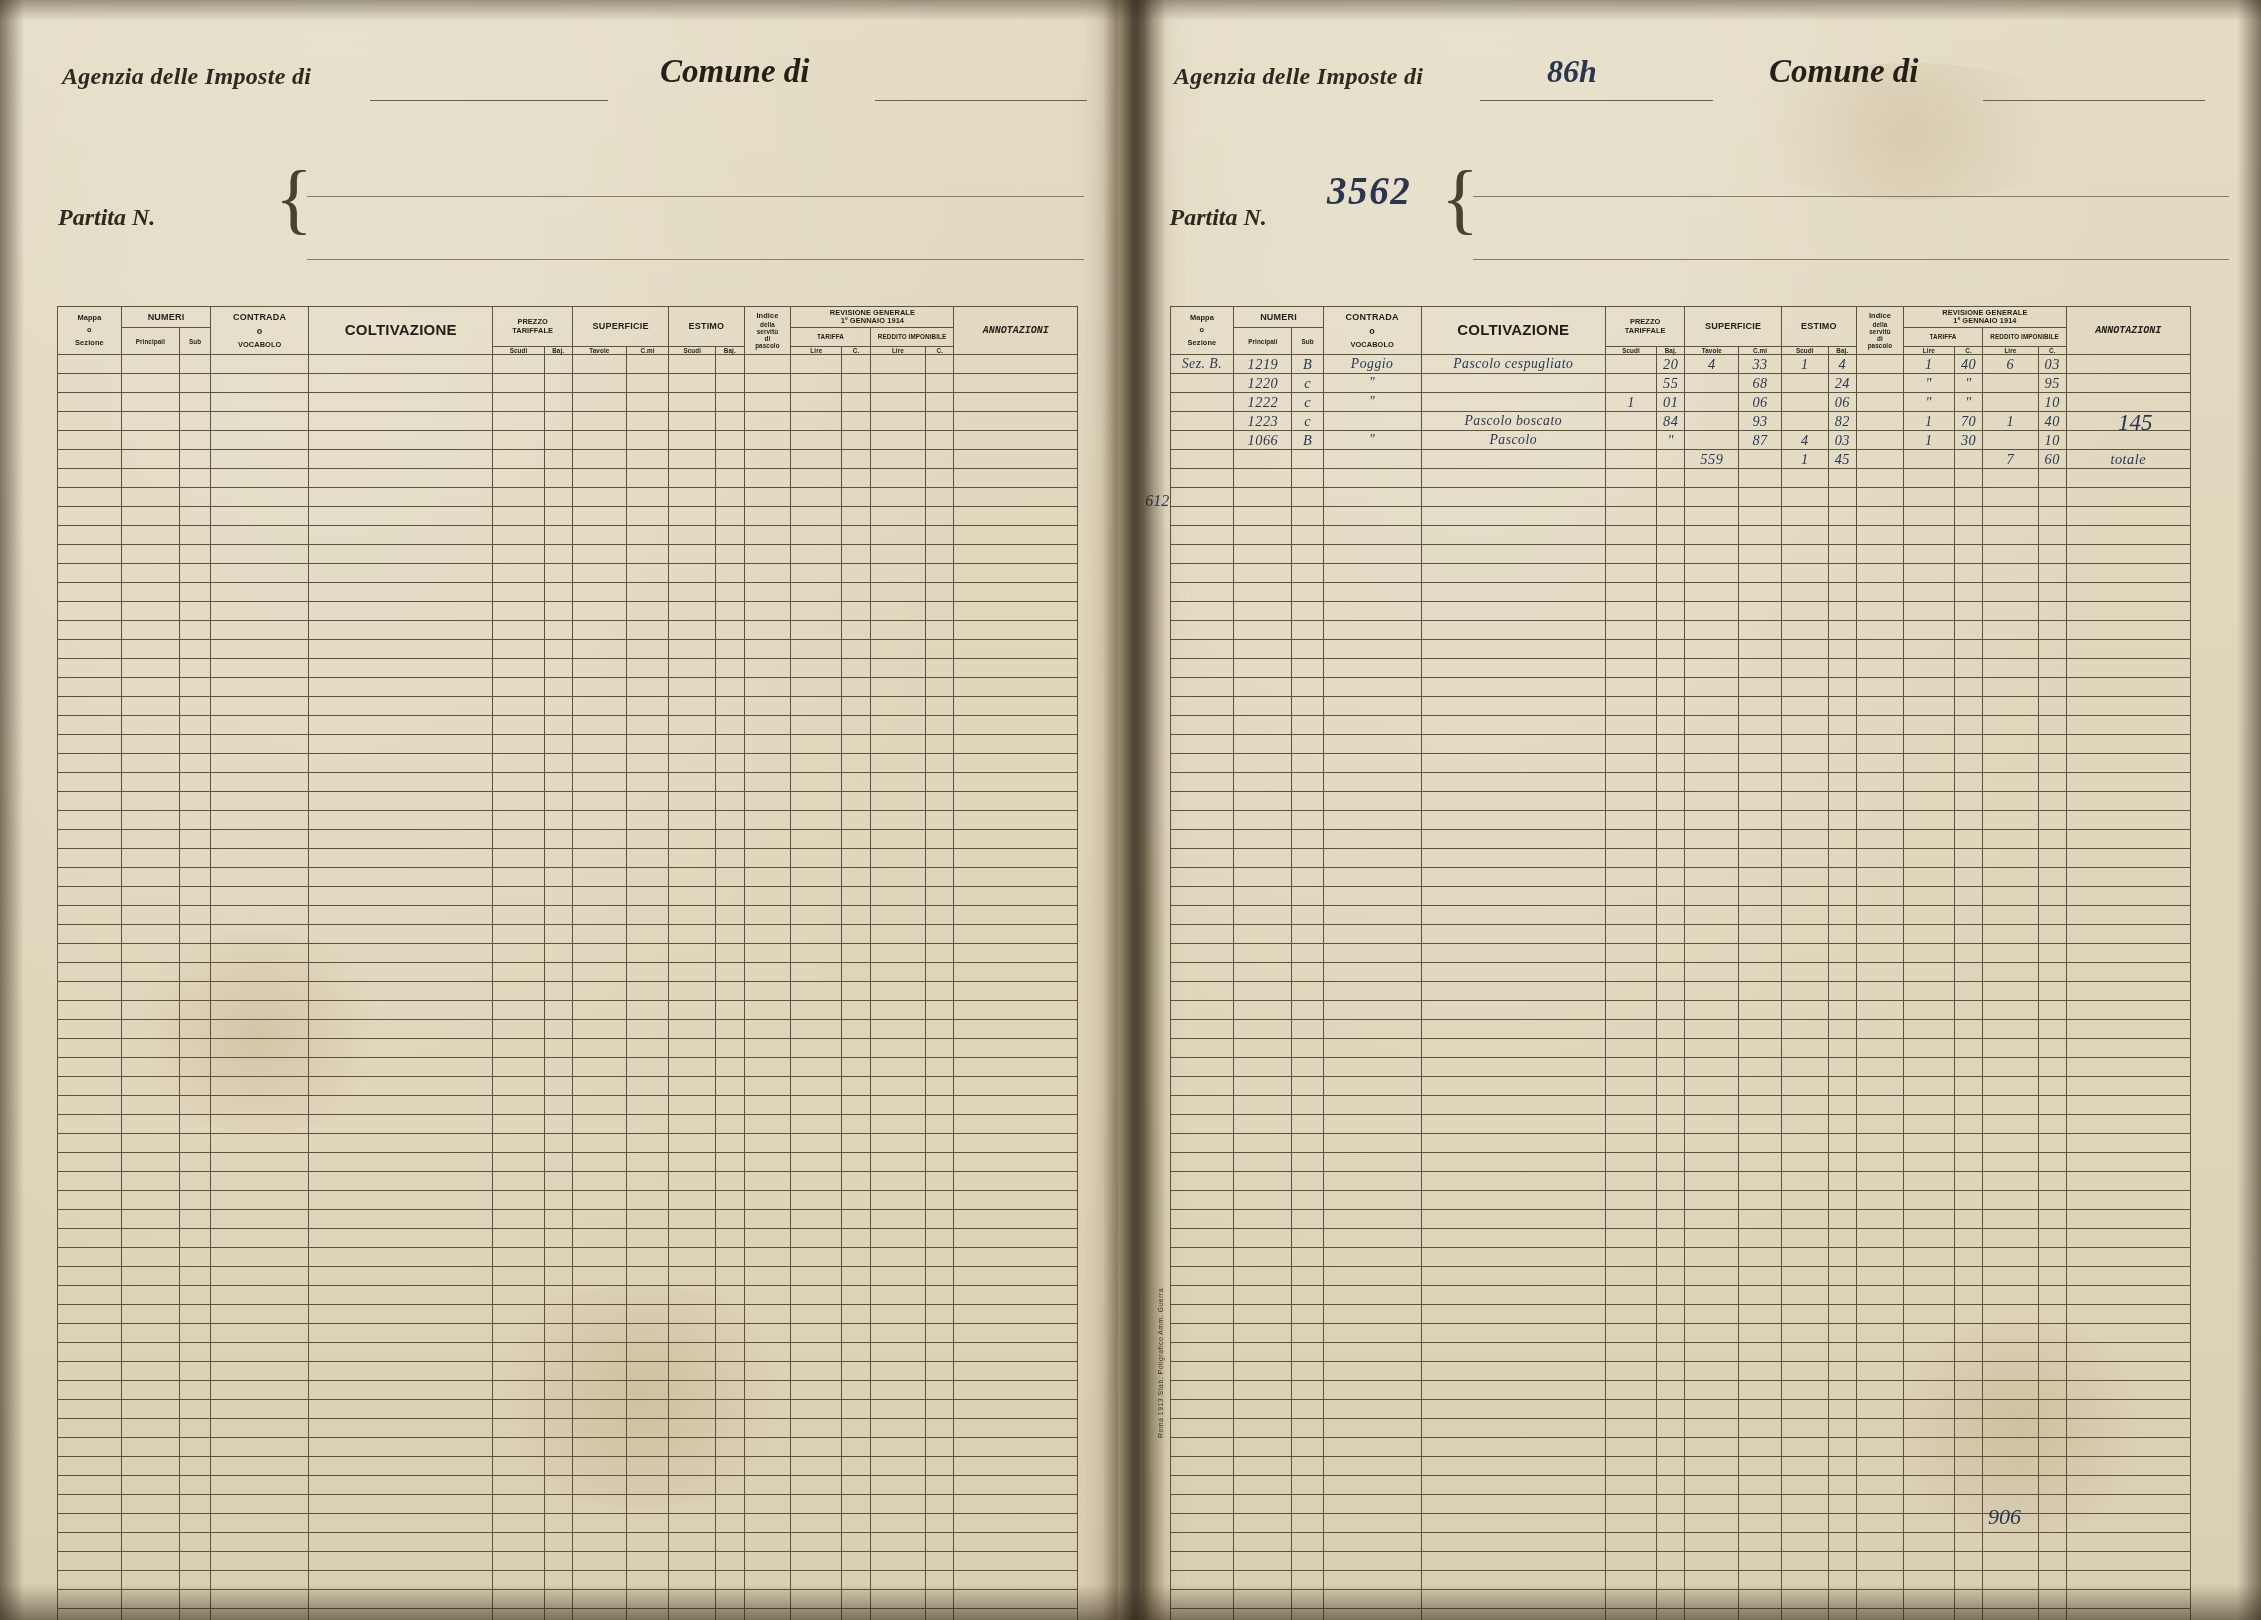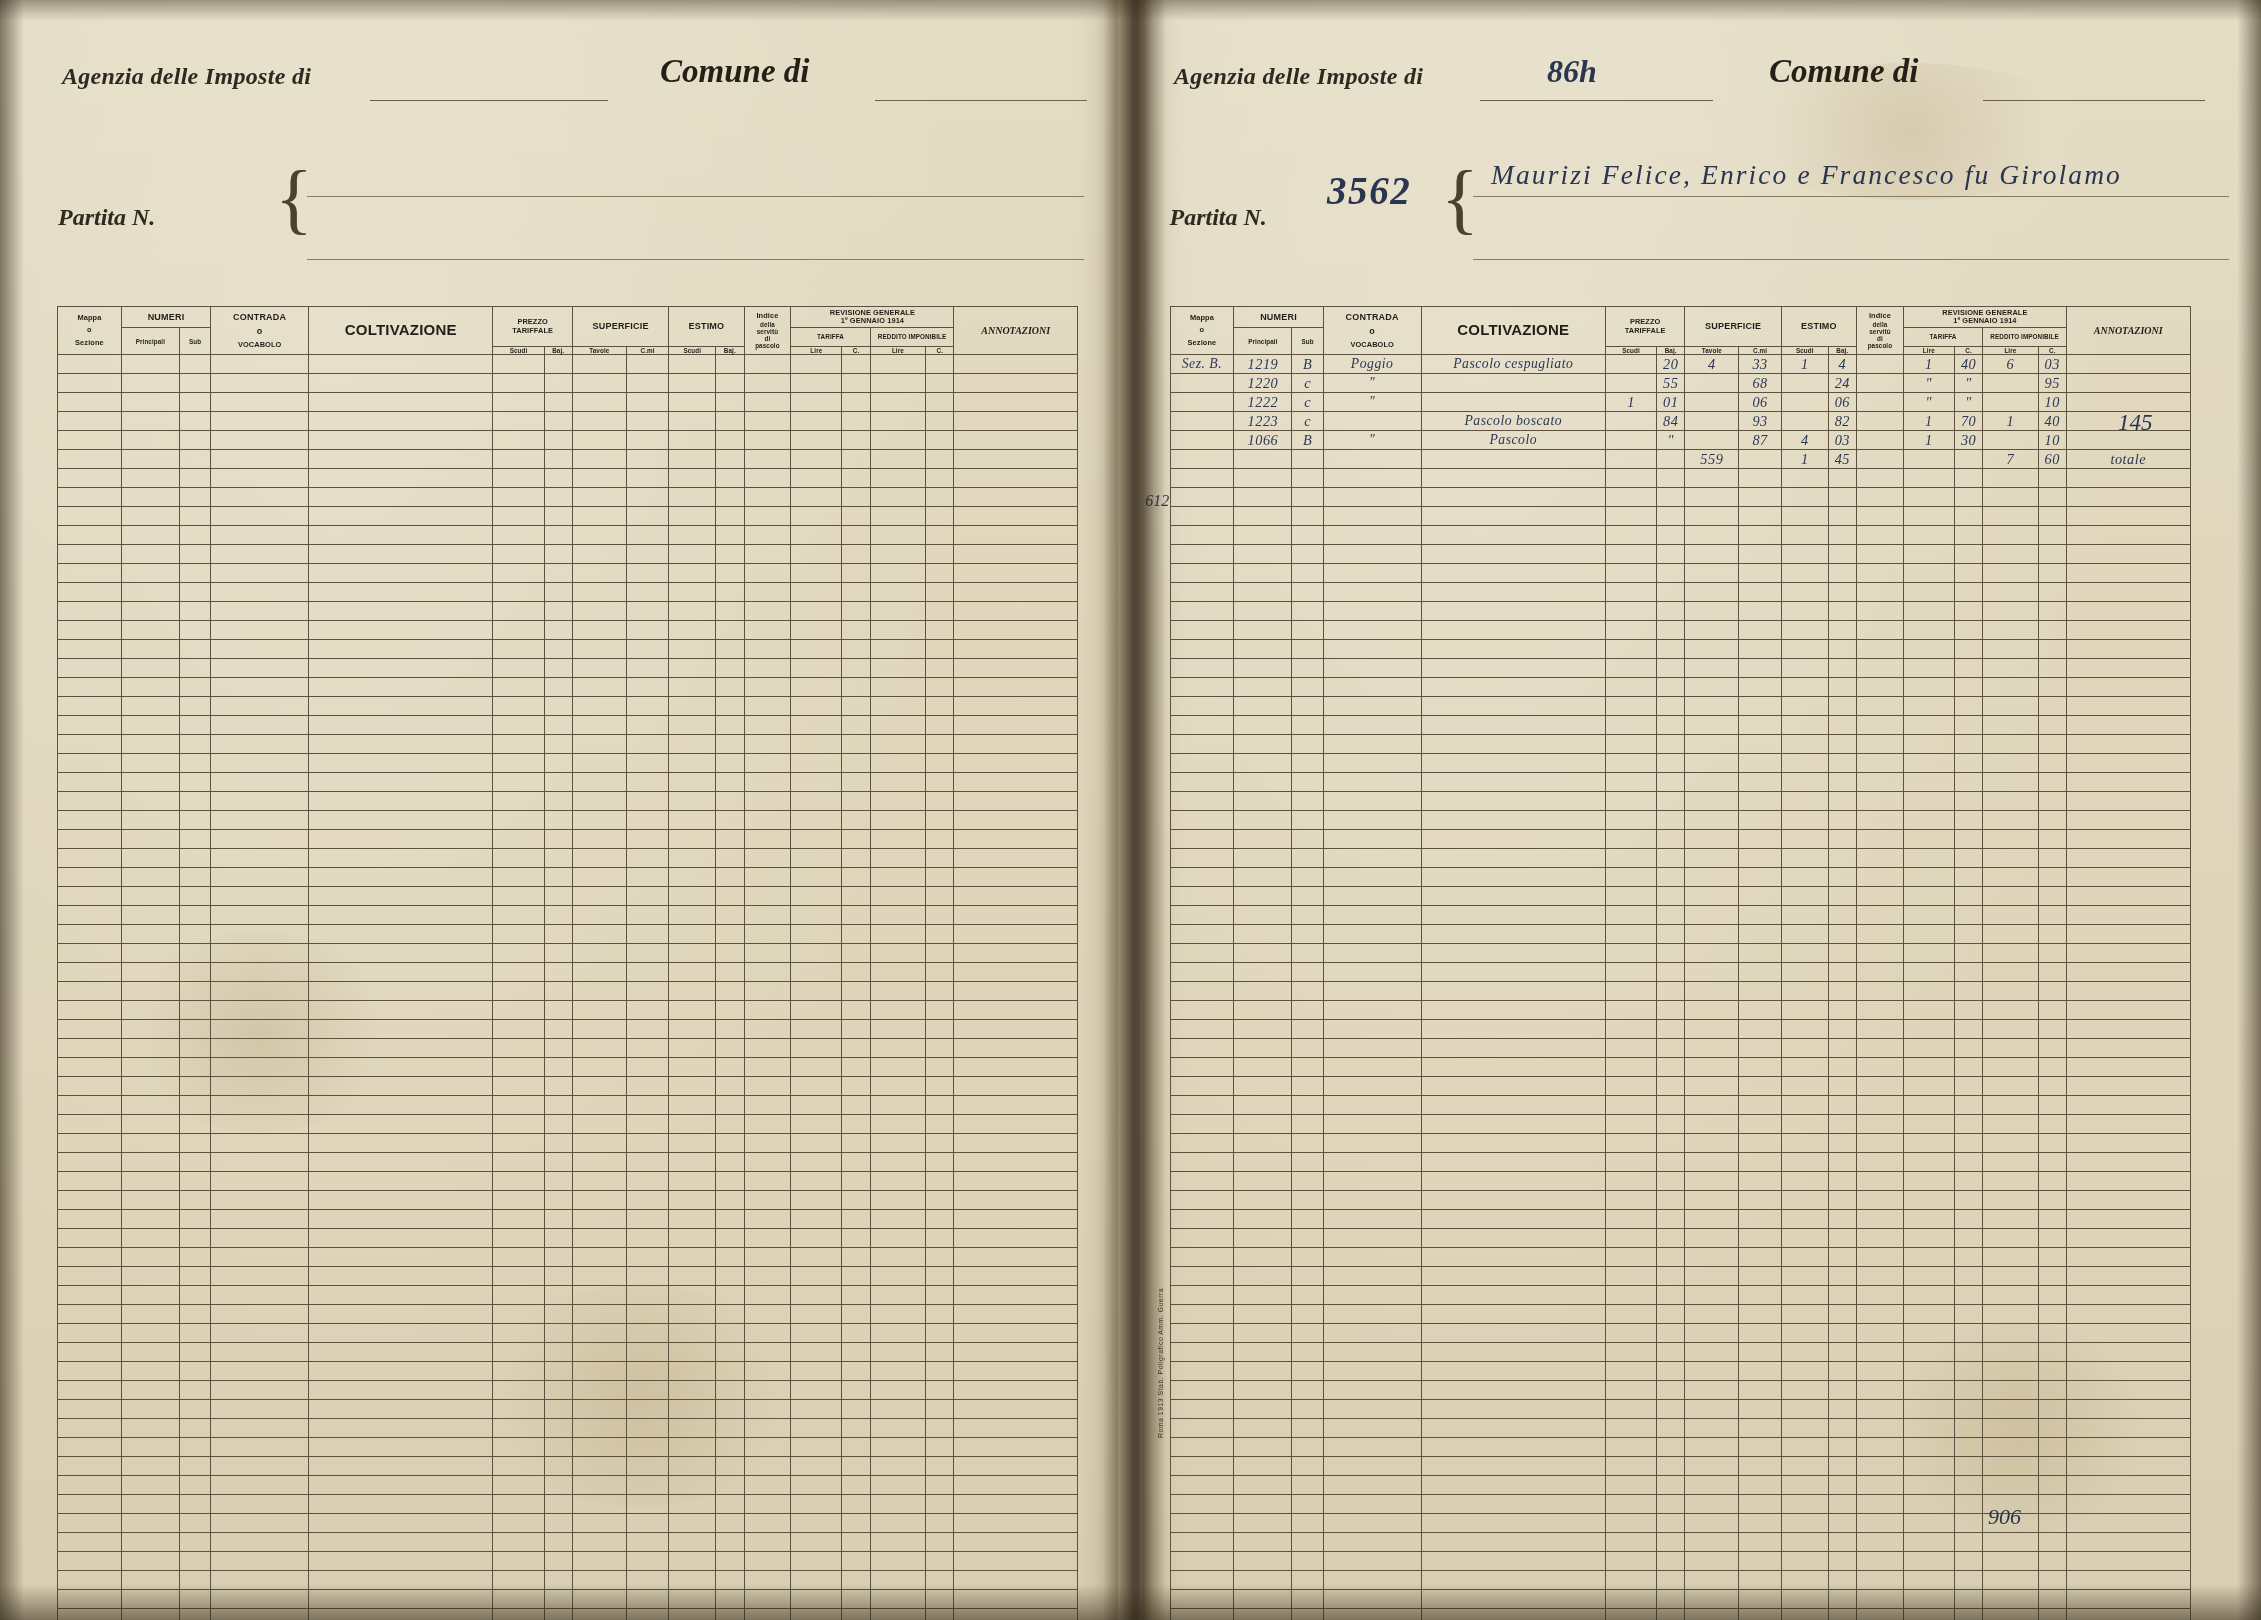--- a/index.html
+++ b/index.html
@@ -127,21 +127,21 @@
     font-weight:bold;
     color:#221e17;
     text-align:center;
     vertical-align:middle;
     line-height:1.12;
   }
   .h-lg{font-size:15px;letter-spacing:0.2px;}
   .h-md{font-size:9px;letter-spacing:0.2px;}
   .h-sm{font-size:7.4px;letter-spacing:0.1px;}
   .h-xs{font-size:6.3px;letter-spacing:0.1px;}
-  .h-it{font-style:italic;font-family:Liberation Serif, serif;font-size:10px;}
+  .h-it{font-style:italic;font-family:Liberation Mono, monospace;font-size:10px;}
   .rowcell{height:18px;}
 
   
   .hw{
     position:absolute;
     font-family:"Liberation Serif", serif;
     font-style:italic;
     color:#2a3550;
     white-space:nowrap;
     pointer-events:none;
@@ -1583,21 +1583,20 @@
 
     <div class="hdr hdr-comune" style="left:627px;top:53px;">Comune di</div>
     <div class="rule" style="left:841px;top:100px;width:222px;"></div>
     <div class="hw" style="left:867px;top:56px;font-size:25.4px;"></div>
 
     <div class="hdr hdr-partita" style="left:27.5px;top:204px;">Partita N.</div>
     <div class="hw hw-b" style="left:185px;top:168px;font-size:39px;letter-spacing:1.6px;">3562</div>
     <div class="brace" style="left:299px;top:159px;">{</div>
     <div class="rule thin" style="left:331px;top:196px;width:756px;"></div>
     <div class="rule thin" style="left:331px;top:259px;width:756px;"></div>
-    <div class="hw" style="left:349px;top:159px;font-size:27.5px;letter-spacing:2.1px;">Maurizi Felice, Enrico e Francesco fu Girolamo</div>
 
     <div class="rot" style="left:15px;top:1438px;">Roma 1913 Stab. Poligrafico Amm. Guerra</div>
 
     <table class="reg" id="tbl-right" style="left:27.5px;top:306px;width:1021px;">
       <colgroup>
         <col style="width:45px">
           <col style="width:41px">
           <col style="width:22px">
         <col style="width:69px">
           <col style="width:130px">

